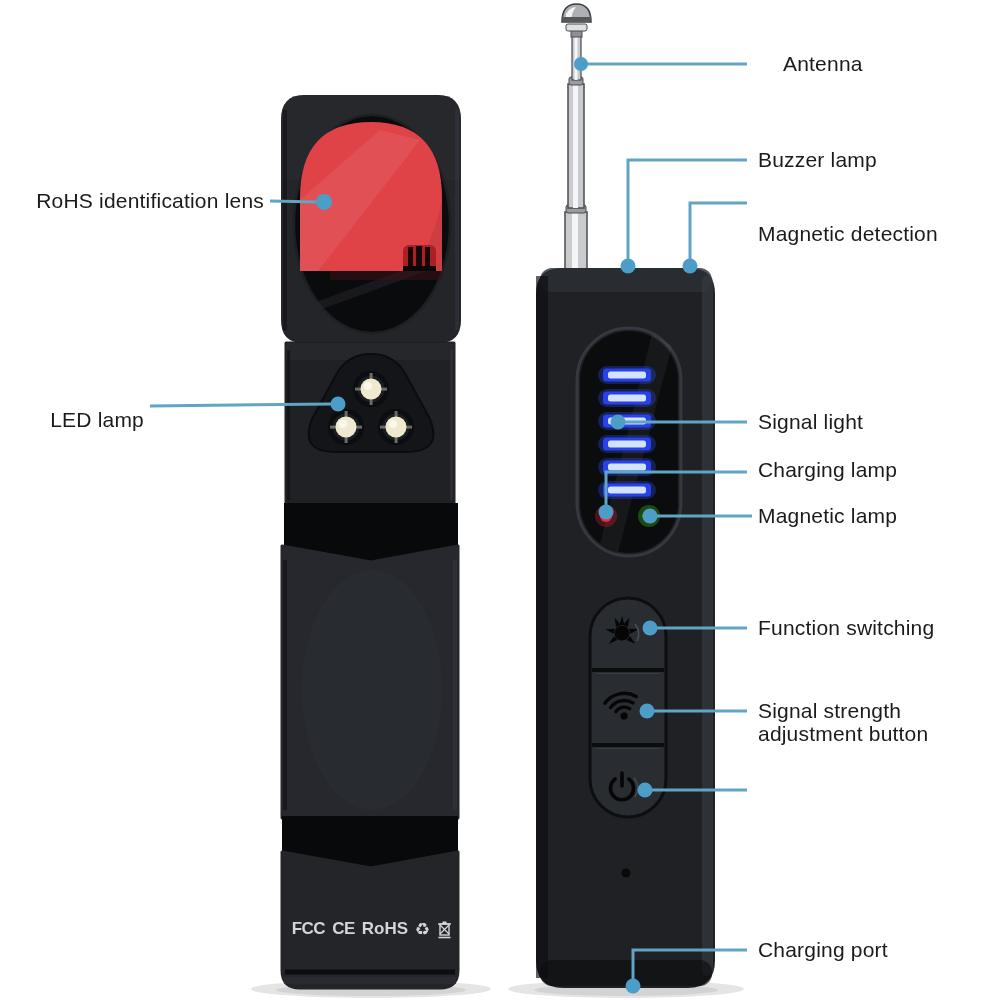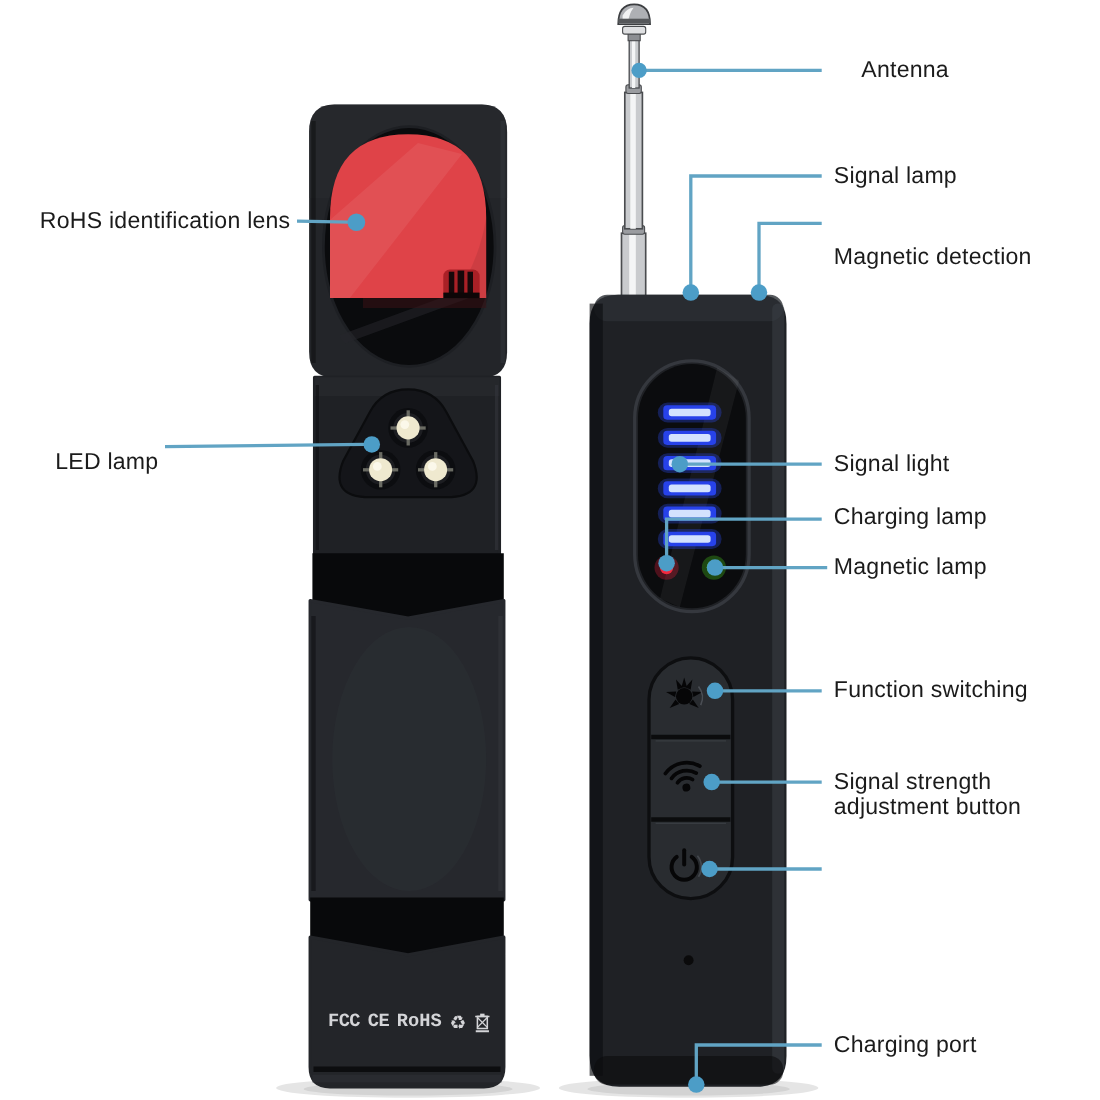--- a/index.html
+++ b/index.html
@@ -13,21 +13,21 @@
     position:absolute;
     font-size:21px;line-height:23px;color:#1b1b1b;
     white-space:nowrap;letter-spacing:.2px;
   }
   .label.right-align{text-align:right;}
   .marks{
     position:absolute;left:288px;top:915px;width:168px;height:28px;
     display:flex;align-items:center;justify-content:center;gap:7px;
     color:#d4d5d8;
   }
-  .marks .mk{font-weight:bold;font-size:17px;letter-spacing:-0.5px;font-family:Liberation Mono, monospace;}
+  .marks .mk{font-weight:bold;font-size:17px;letter-spacing:-0.5px;}
   .marks .mk-recycle{font-size:17px;line-height:17px;}
   .marks svg{position:static;}
 </style>
 </head>
 <body>
 
 <div class="canvas">
 
   <svg width="1000" height="1000" viewBox="0 0 1000 1000">
 
@@ -256,21 +256,21 @@
       <circle cx="606" cy="512" r="7.5"></circle>
       <circle cx="650" cy="516" r="7.5"></circle>
       <circle cx="650" cy="628" r="7.5"></circle>
       <circle cx="647" cy="711" r="7.5"></circle>
       <circle cx="645" cy="790" r="7.5"></circle>
       <circle cx="633" cy="986" r="7.5"></circle>
     </g>
   </svg>
 
   <div class="label" style="left:758px;top:52px;margin-left:25px;">Antenna</div>
-  <div class="label" style="left:758px;top:148px;">Signal lamp</div>
+  <div class="label" style="left:758px;top:148px;">Buzzer lamp</div>
   <div class="label" style="left:758px;top:191px;margin-top:31px;">Magnetic detection</div>
   <div class="label right-align" style="left:30px;top:189px;width:234px;">RoHS identification lens</div>
   <div class="label right-align" style="left:30px;top:408px;width:114px;">LED lamp</div>
   <div class="label" style="left:758px;top:410px;">Signal light</div>
   <div class="label" style="left:758px;top:458px;">Charging lamp</div>
   <div class="label" style="left:758px;top:504px;">Magnetic lamp</div>
   <div class="label" style="left:758px;top:699px;">
     <div>Signal strength</div>
     <div>adjustment button</div>
   </div>

